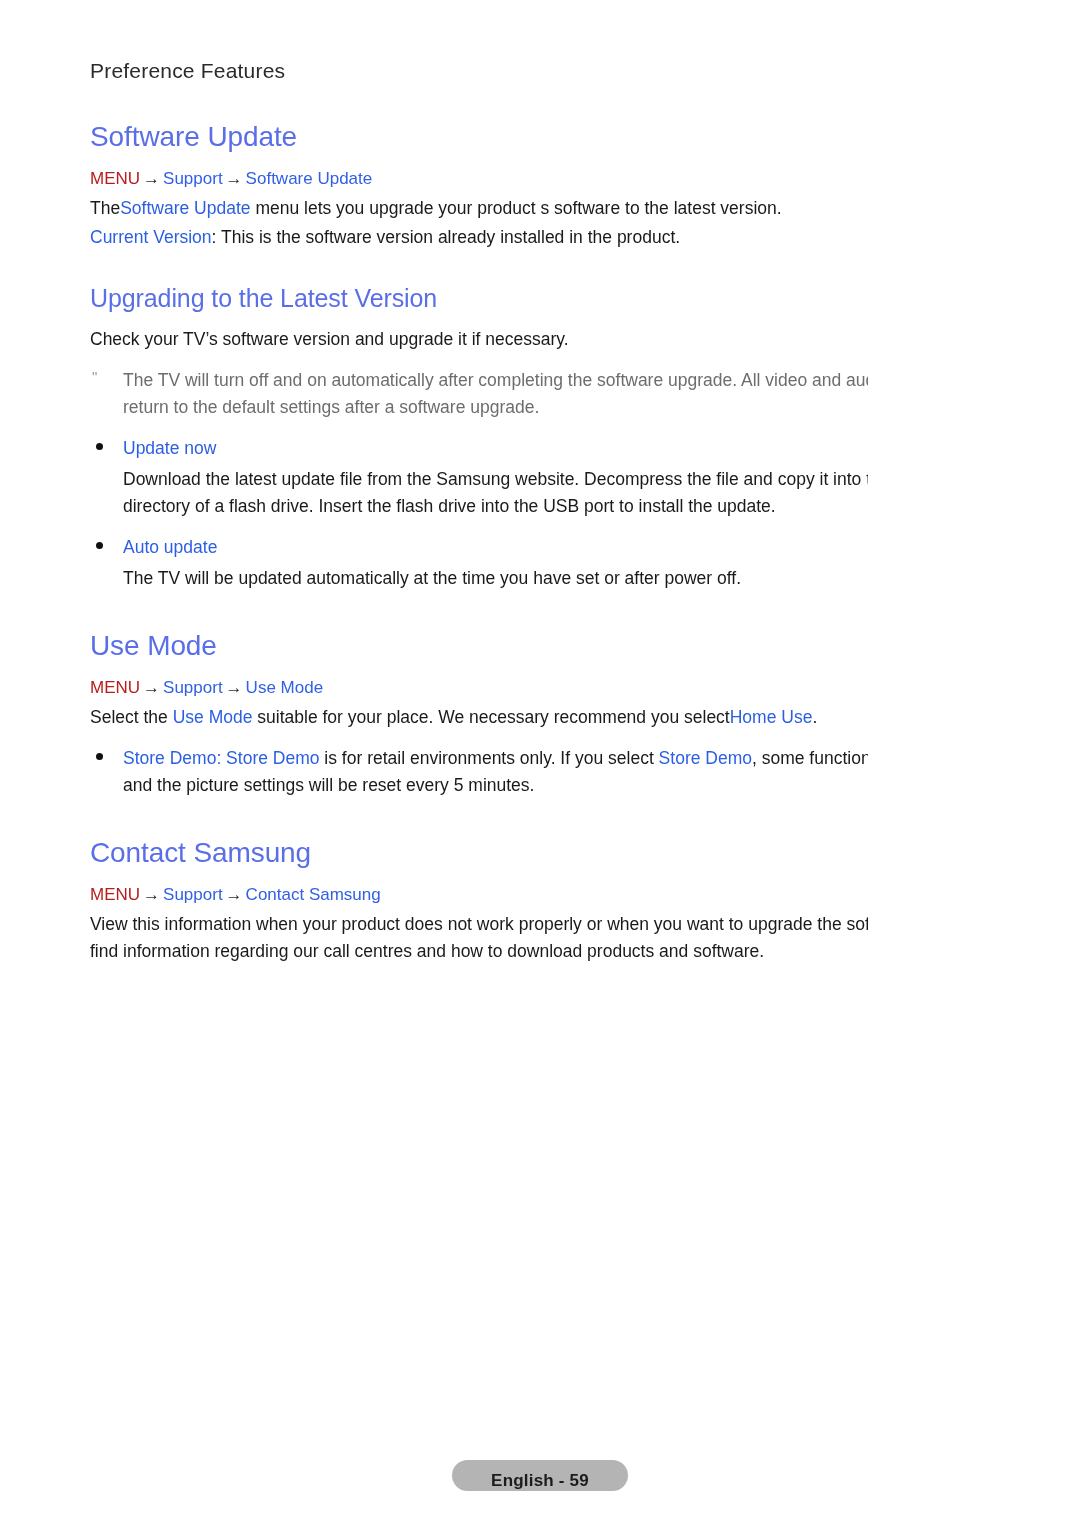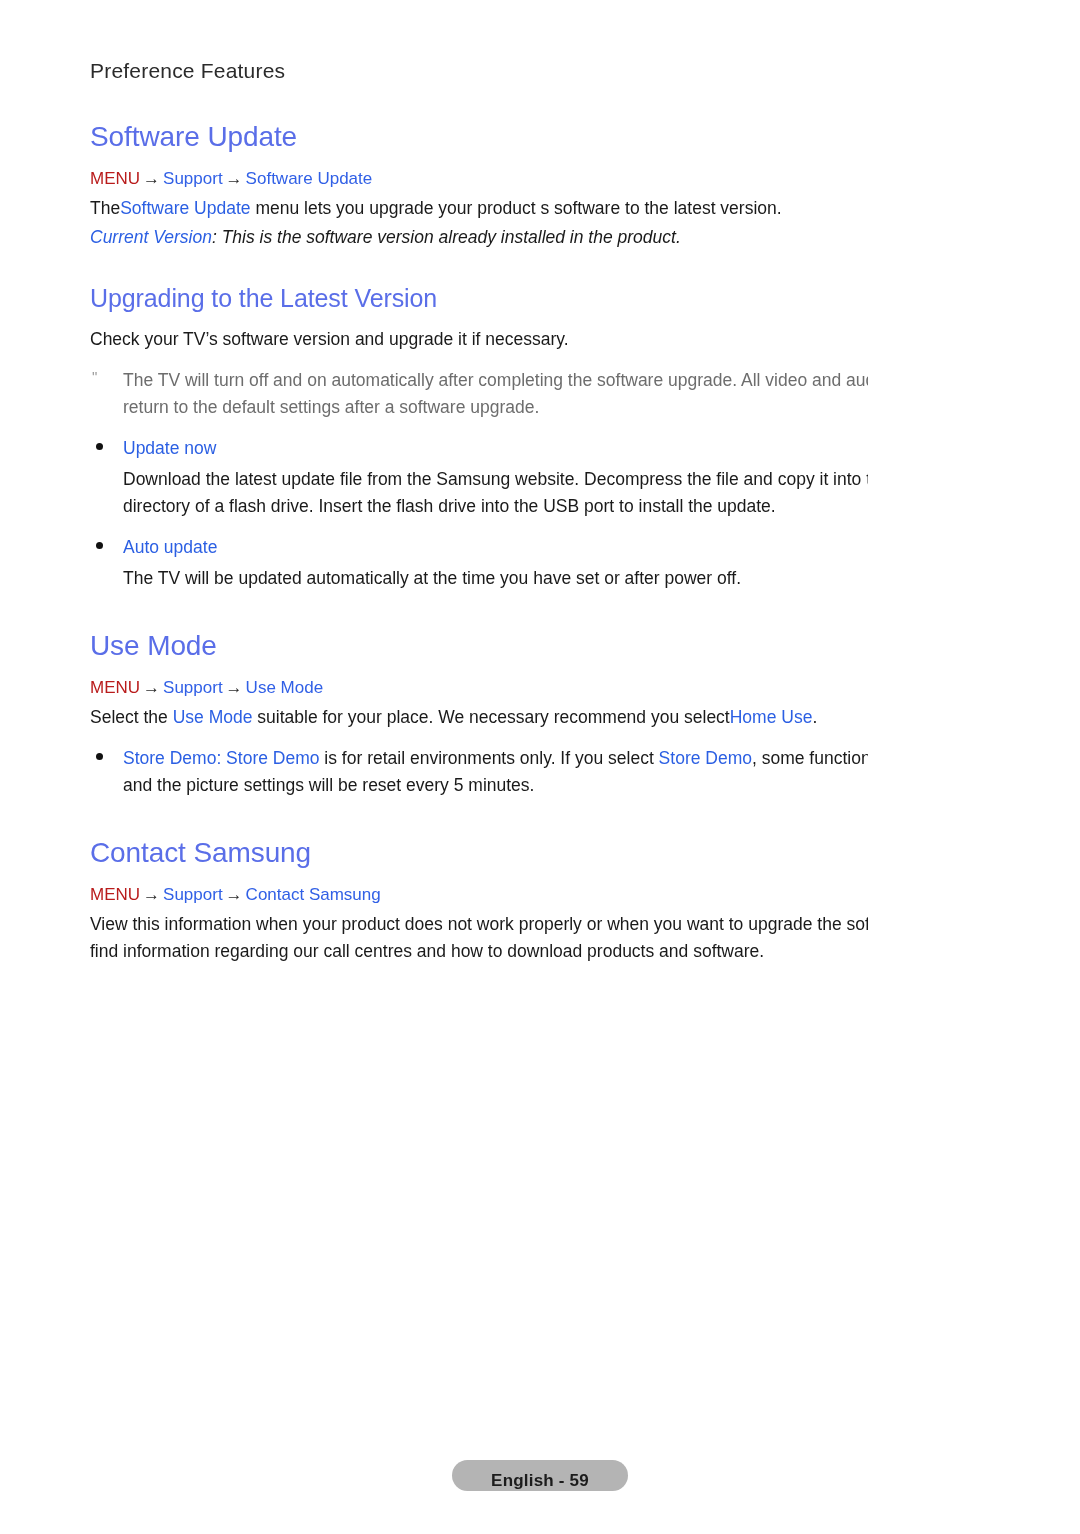--- a/index.html
+++ b/index.html
@@ -71,21 +71,21 @@
   .bc-link { color: #3160e6; }
   .bc-arrow { color: #2b2b2b; padding: 0 3px; }
 
   
   p.body {
     font-size: 17.5px;
     line-height: 1.55;
     color: #1a1a1a;
     margin: 0 0 2px 0;
   }
-  p.body.gap { margin-bottom: 10px; font-style: italic; }
+  p.body.gap { margin-bottom: 10px; }
   p.body.after-head { margin-top: 12px; }
 
   .lnk { color: #2b5fe3; }
 
   
   .note {
     position: relative;
     margin: 14px 0 6px 0;
     padding-left: 33px;
     font-size: 17.5px;

